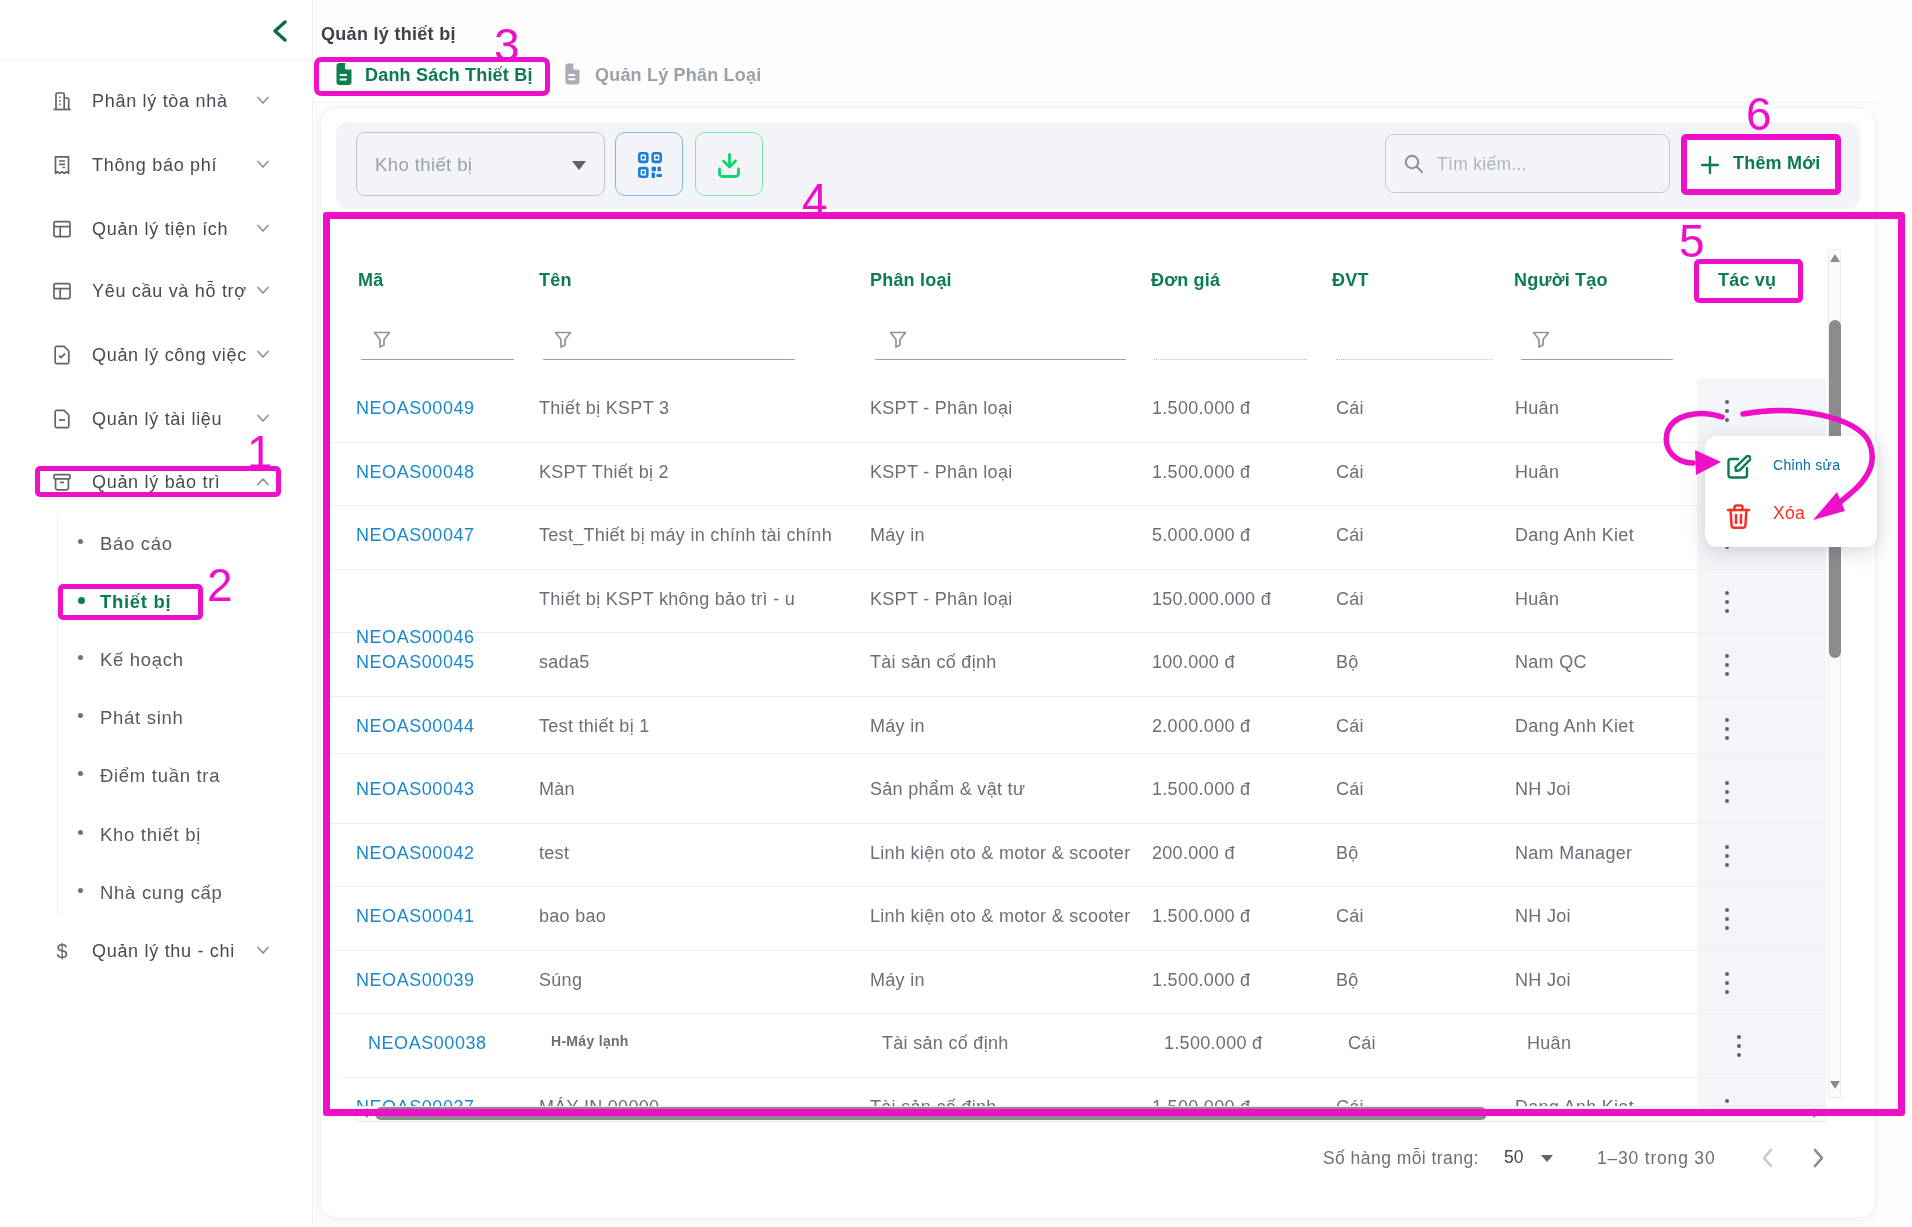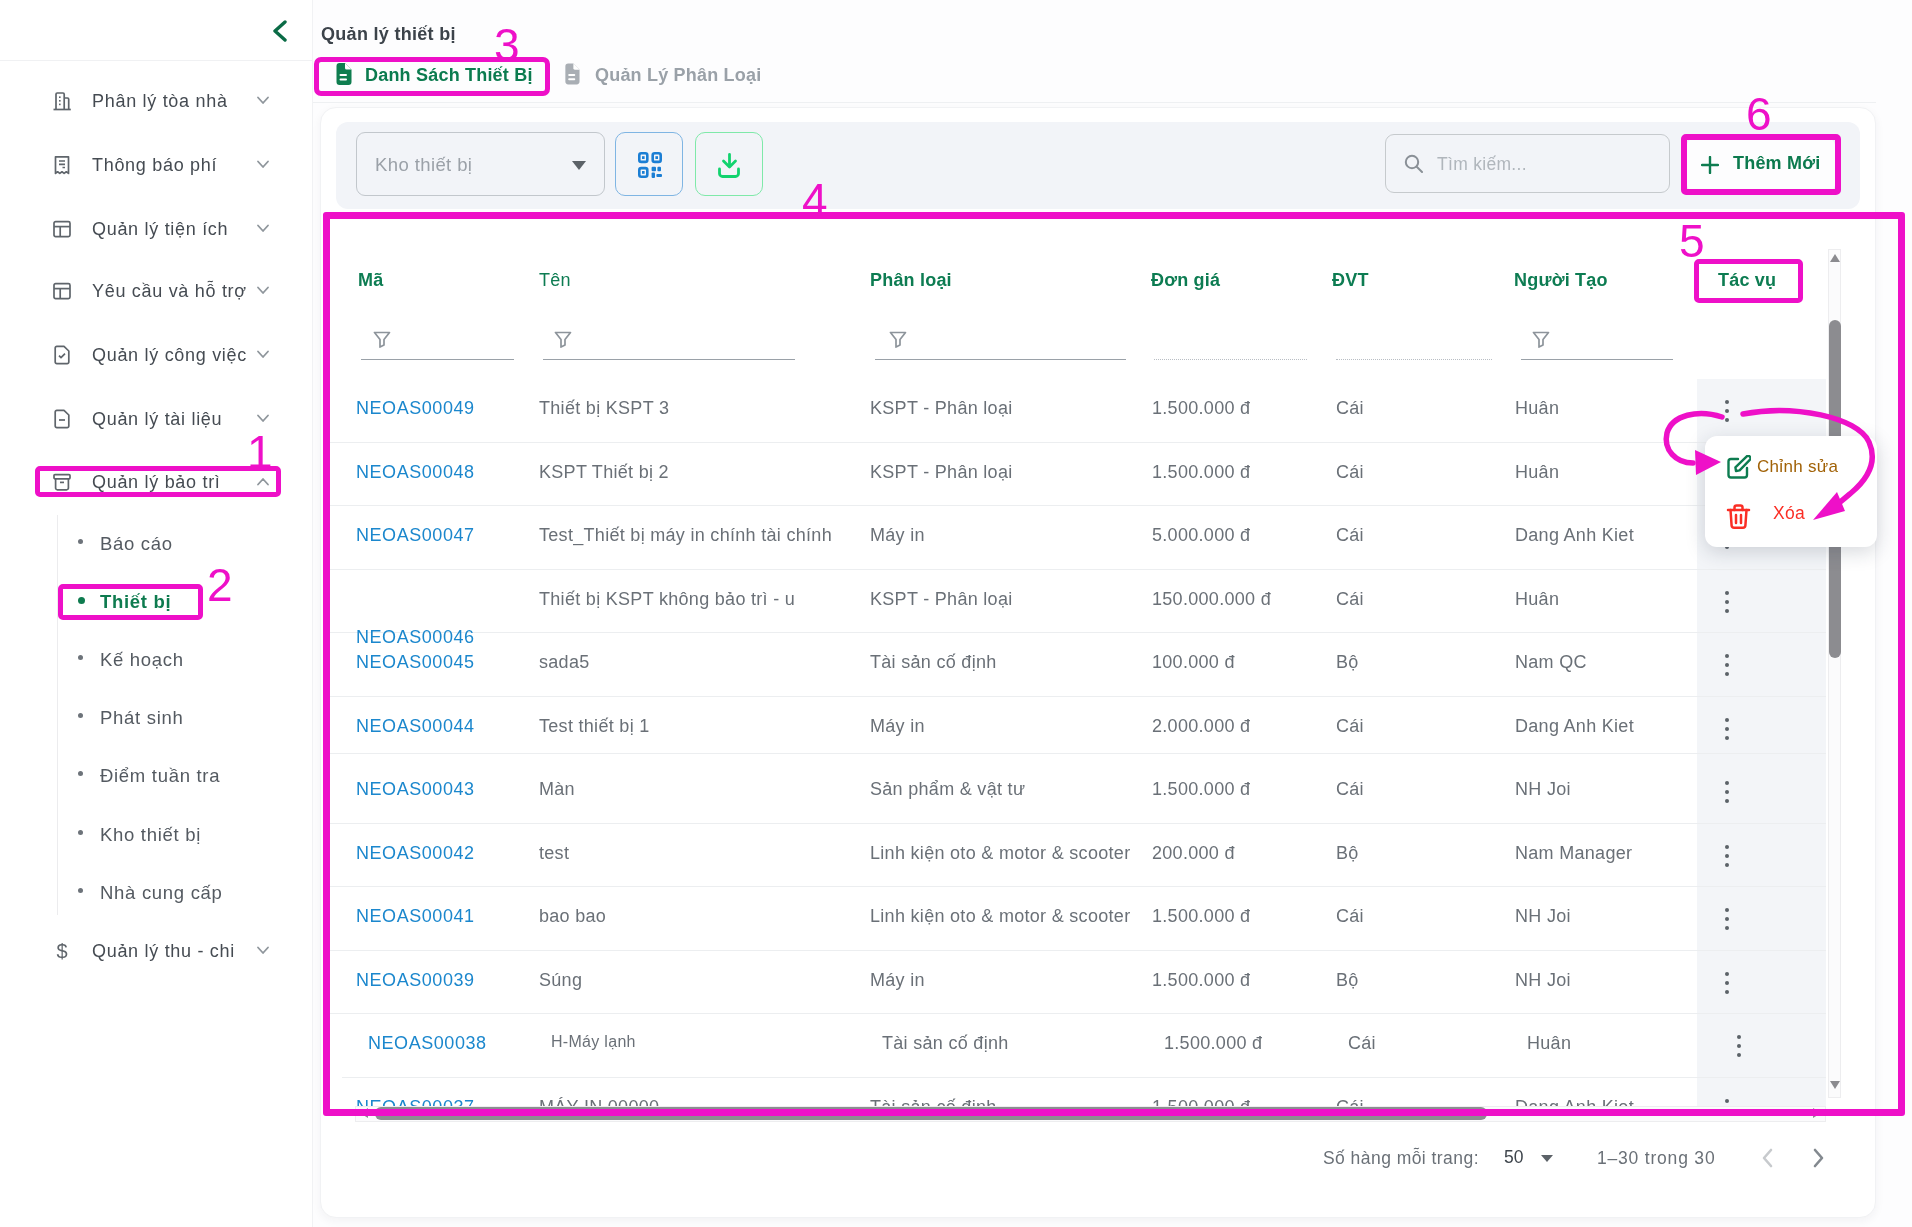--- a/index.html
+++ b/index.html
@@ -221,21 +221,21 @@
   </svg>
   <div class="abs" style="left:46px;top:14px;font-size:18px;font-weight:bold;color:#0c7a4e;letter-spacing:0.2px;">Thêm Mới</div>
 </div>
 
 <div id="thead">
     <div class="abs" style="left:358px;top:270px;font-size:18px;font-weight:bold;color:#0d7c52;letter-spacing:0.2px;">Mã</div>
     <svg class="abs" style="left:373px;top:331px;" width="18" height="17" viewBox="0 0 18 17">
       <path d="M1.5 1.5 H16.5 L11 8.5 V14 L7 16 V8.5 Z" fill="none" stroke="#8d949b" stroke-width="1.7" stroke-linejoin="round"></path>
     </svg>
     <div class="abs" style="left:361px;top:359px;width:153px;height:0;border-bottom:1.5px solid #9aa1a8;"></div>
-    <div class="abs" style="left:539px;top:270px;font-size:18px;font-weight:normal;color:#0d7c52;letter-spacing:0.2px;">Tên</div>
+    <div class="abs" style="left:539px;top:270px;font-size:18px;font-weight:bold;color:#0d7c52;letter-spacing:0.2px;">Tên</div>
     <svg class="abs" style="left:554px;top:331px;" width="18" height="17" viewBox="0 0 18 17">
       <path d="M1.5 1.5 H16.5 L11 8.5 V14 L7 16 V8.5 Z" fill="none" stroke="#8d949b" stroke-width="1.7" stroke-linejoin="round"></path>
     </svg>
     <div class="abs" style="left:543px;top:359px;width:252px;height:0;border-bottom:1.5px solid #9aa1a8;"></div>
     <div class="abs" style="left:870px;top:270px;font-size:18px;font-weight:bold;color:#0d7c52;letter-spacing:0.2px;">Phân loại</div>
     <svg class="abs" style="left:889px;top:331px;" width="18" height="17" viewBox="0 0 18 17">
       <path d="M1.5 1.5 H16.5 L11 8.5 V14 L7 16 V8.5 Z" fill="none" stroke="#8d949b" stroke-width="1.7" stroke-linejoin="round"></path>
     </svg>
     <div class="abs" style="left:875px;top:359px;width:251px;height:0;border-bottom:1.5px solid #9aa1a8;"></div>
     <div class="abs" style="left:1151px;top:270px;font-size:18px;font-weight:bold;color:#0d7c52;letter-spacing:0.2px;">Đơn giá</div>
@@ -377,21 +377,21 @@
     <div class="abs" style="left:1006px;top:19px;font-size:18px;color:#6a7077;letter-spacing:0.3px;">Bộ</div>
     <div class="abs" style="left:1185px;top:19px;font-size:18px;color:#6a7077;letter-spacing:0.3px;">NH Joi</div>
     <div class="abs" style="left:1395px;top:21px;width:4px;height:22px;">
       <div style="width:4px;height:4px;border-radius:50%;background:#5c6268;"></div>
       <div style="width:4px;height:4px;border-radius:50%;background:#5c6268;margin-top:5px;"></div>
       <div style="width:4px;height:4px;border-radius:50%;background:#5c6268;margin-top:5px;"></div>
     </div>
   </div>
       <div class="abs" style="left:12px;top:635px;width:1496px;height:63.5px;border-bottom:1px solid #eceef0;">
     <div class="abs" style="left:26px;top:19px;font-size:18px;color:#1b87cd;letter-spacing:0.55px;">NEOAS00038</div>
-    <div class="abs" style="left:209px;top:19px;font-size:16px;color:#6a7077;letter-spacing:0.3px;">H-Máy lạnh</div>
+    <div class="abs" style="left:209px;top:19px;font-size:14px;color:#6a7077;letter-spacing:0.3px;font-weight:bold;">H-Máy lạnh</div>
     <div class="abs" style="left:540px;top:19px;font-size:18px;color:#6a7077;letter-spacing:0.3px;">Tài sản cố định</div>
     <div class="abs" style="left:822px;top:19px;font-size:18px;color:#6a7077;letter-spacing:0.3px;">1.500.000 đ</div>
     <div class="abs" style="left:1006px;top:19px;font-size:18px;color:#6a7077;letter-spacing:0.3px;">Cái</div>
     <div class="abs" style="left:1185px;top:19px;font-size:18px;color:#6a7077;letter-spacing:0.3px;">Huân</div>
     <div class="abs" style="left:1395px;top:21px;width:4px;height:22px;">
       <div style="width:4px;height:4px;border-radius:50%;background:#5c6268;"></div>
       <div style="width:4px;height:4px;border-radius:50%;background:#5c6268;margin-top:5px;"></div>
       <div style="width:4px;height:4px;border-radius:50%;background:#5c6268;margin-top:5px;"></div>
     </div>
   </div>
@@ -441,21 +441,21 @@
     <path d="M3 3 L10 11 L3 19" fill="none" stroke="#83898f" stroke-width="2.6" stroke-linecap="round" stroke-linejoin="round"></path>
   </svg>
 
 <div class="abs" style="left:1705px;top:436px;width:172px;height:111px;background:#fff;border-radius:12px;box-shadow:0 5px 20px rgba(30,40,60,0.18);">
   <svg class="abs" style="left:22px;top:19px;" width="24" height="25" viewBox="0 0 24 25">
     <g fill="none" stroke="#0d7c50" stroke-width="2.4" stroke-linecap="round" stroke-linejoin="round">
       <path d="M11 4 H4 a2.5 2.5 0 0 0 -2.5 2.5 V20 a2.5 2.5 0 0 0 2.5 2.5 h13.5 a2.5 2.5 0 0 0 2.5-2.5 V13"></path>
       <path d="M9 16 l-0.6-3.6 L19.5 1.6 a2.3 2.3 0 0 1 3.3 3.3 L12.6 15.4 Z"></path>
     </g>
   </svg>
-  <div class="abs" style="left:52px;top:21px;font-size:17px;color:#a16207;letter-spacing:0.3px;">Chỉnh sửa</div>
+  <div class="abs" style="left:68px;top:21px;font-size:14px;color:#0369a1;letter-spacing:0.3px;">Chỉnh sửa</div>
   <svg class="abs" style="left:21px;top:68px;" width="25" height="26" viewBox="0 0 25 26">
     <g fill="none" stroke="#fa2e25" stroke-width="2.5" stroke-linecap="round" stroke-linejoin="round">
       <path d="M2 6 H23"></path>
       <path d="M8.5 6 V3.5 a2 2 0 0 1 2-2 h4 a2 2 0 0 1 2 2 V6"></path>
       <path d="M4.5 6 L5.6 21.5 a2.5 2.5 0 0 0 2.5 2.3 h8.8 a2.5 2.5 0 0 0 2.5-2.3 L20.5 6"></path>
       <path d="M10 11 v8 M15 11 v8"></path>
     </g>
   </svg>
   <div class="abs" style="left:68px;top:67px;font-size:17.5px;color:#fa2e25;letter-spacing:0.3px;">Xóa</div>
 </div>

